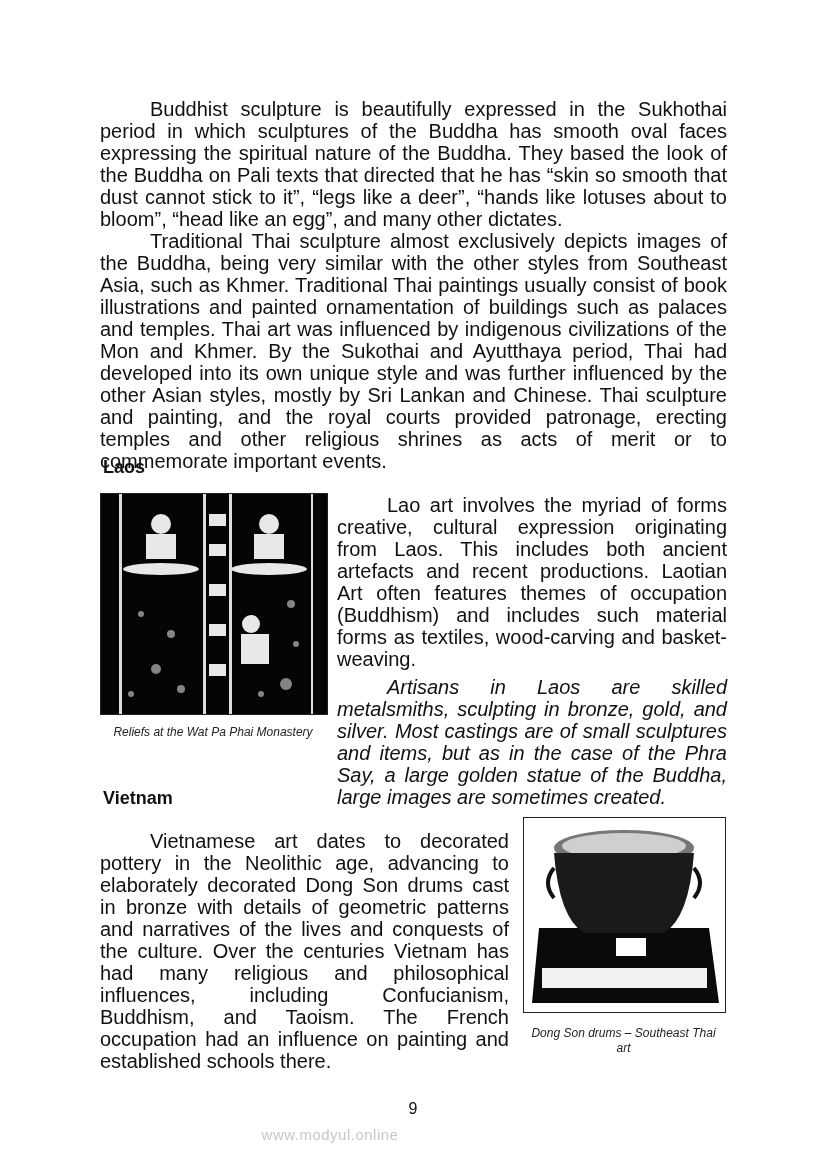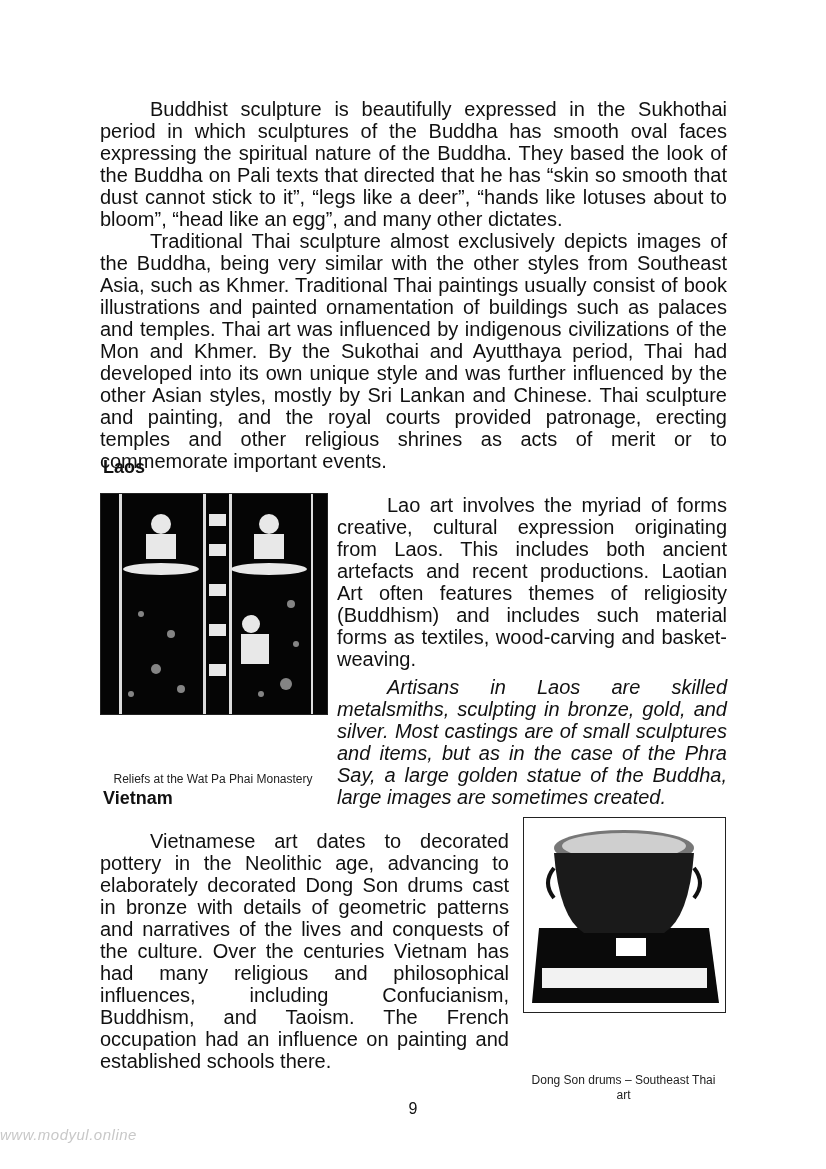--- a/index.html
+++ b/index.html
@@ -3,24 +3,24 @@
 <meta charset="utf-8">
 <style>
   html, body { margin: 0; padding: 0; background: #ffffff; }
   body { width: 826px; height: 1169px; position: relative; overflow: hidden;
          font-family: "Liberation Sans", sans-serif; color: #111; }
   .para { position: absolute; left: 100px; width: 627px; font-size: 20px; line-height: 22px;
           text-align: justify; margin: 0; }
   .para .indent { display: inline-block; width: 50px; }
   .h { position: absolute; left: 100px; font-size: 18px; font-weight: bold; margin: 3px; }
   .fig { position: absolute; border: 1px solid #222; background: #000; overflow: hidden; }
-  .cap { position: absolute; font-size: 12px; text-align: center; line-height: 15px; color: #222; margin-top: 47px; }
+  .cap { position: absolute; font-size: 12px; font-style: italic; text-align: center; line-height: 15px; color: #222; }
   .footer-num { position: absolute; left: 0; width: 826px; top: 1100px; text-align: center; font-size: 16px; }
-  .footer-url { position: absolute; left: 0; width: 660px; top: 1126px; font-size: 15px;
-                color: #c8c8c8; letter-spacing: 0.5px; font-style: italic; }
+  .footer-url { position: absolute; left: 0; width: 660px; top: 1126px; text-align: center; font-size: 15px;
+                color: #c8c8c8; letter-spacing: 0.5px; }
 </style>
 </head>
 <body>
 
 <p class="para" style="top:98px;"><span class="indent"></span><span>Buddhist sculpture is beautifully expressed in the Sukhothai period in which sculptures of the Buddha has smooth oval faces expressing the spiritual nature of the Buddha. They based the look of the Buddha on Pali texts that directed that he has “skin so smooth that dust cannot stick to it”, “legs like a deer”, “hands like lotuses about to bloom”, “head like an egg”, and many other dictates.</span></p>
 
 <p class="para" style="top:230px;"><span class="indent"></span><span>Traditional Thai sculpture almost exclusively depicts images of the Buddha, being very similar with the other styles from Southeast Asia, such as Khmer. Traditional Thai paintings usually consist of book illustrations and painted ornamentation of buildings such as palaces and temples. Thai art was influenced by indigenous civilizations of the Mon and Khmer. By the Sukothai and Ayutthaya period, Thai had developed into its own unique style and was further influenced by the other Asian styles, mostly by Sri Lankan and Chinese. Thai sculpture and painting, and the royal courts provided patronage, erecting temples and other religious shrines as acts of merit or to commemorate important events.</span></p>
 
 <h2 class="h" style="top:454px;">Laos</h2>
 
@@ -54,21 +54,21 @@
         <circle cx="30" cy="200" r="3"></circle>
       <circle cx="190" cy="110" r="4"></circle>
         <circle cx="185" cy="190" r="6"></circle>
         <circle cx="160" cy="200" r="3"></circle>
         <circle cx="195" cy="150" r="3"></circle>
     </g>
   </svg>
 </div>
 <div class="cap" style="left:100px; top:725px; width:226px;">Reliefs at the Wat Pa Phai Monastery</div>
 
-<p class="para" style="top:494px; left:337px; width:390px;"><span class="indent"></span><span>Lao art involves the myriad of forms creative, cultural expression originating from Laos. This includes both ancient artefacts and recent productions. Laotian Art often features themes of religiosity (Buddhism) and includes such material forms as textiles, wood-carving and basket-weaving.</span></p>
+<p class="para" style="top:494px; left:337px; width:390px;"><span class="indent"></span><span>Lao art involves the myriad of forms creative, cultural expression originating from Laos. This includes both ancient artefacts and recent productions. Laotian Art often features themes of occupation (Buddhism) and includes such material forms as textiles, wood-carving and basket-weaving.</span></p>
 
 <p class="para" style="top:676px; left:337px; width:390px;font-style:italic;"><span class="indent"></span><span>Artisans in Laos are skilled metalsmiths, sculpting in bronze, gold, and silver. Most castings are of small sculptures and items, but as in the case of the Phra Say, a large golden statue of the Buddha, large images are sometimes created.</span></p>
 
 <h2 class="h" style="top:785px;">Vietnam</h2>
 
 <p class="para" style="top:830px; width:409px;"><span class="indent"></span><span>Vietnamese art dates to decorated pottery in the Neolithic age, advancing to elaborately decorated Dong Son drums cast in bronze with details of geometric patterns and narratives of the lives and conquests of the culture. Over the centuries Vietnam has had many religious and philosophical influences, including Confucianism, Buddhism, and Taoism. The French occupation had an influence on painting and established schools there.</span></p>
 
 <div class="fig" style="left:523px; top:817px; width:201px; height:194px; background:#fff;">
   <svg width="201" height="194">
     <rect x="0" y="0" width="201" height="194" fill="#fff"></rect>

